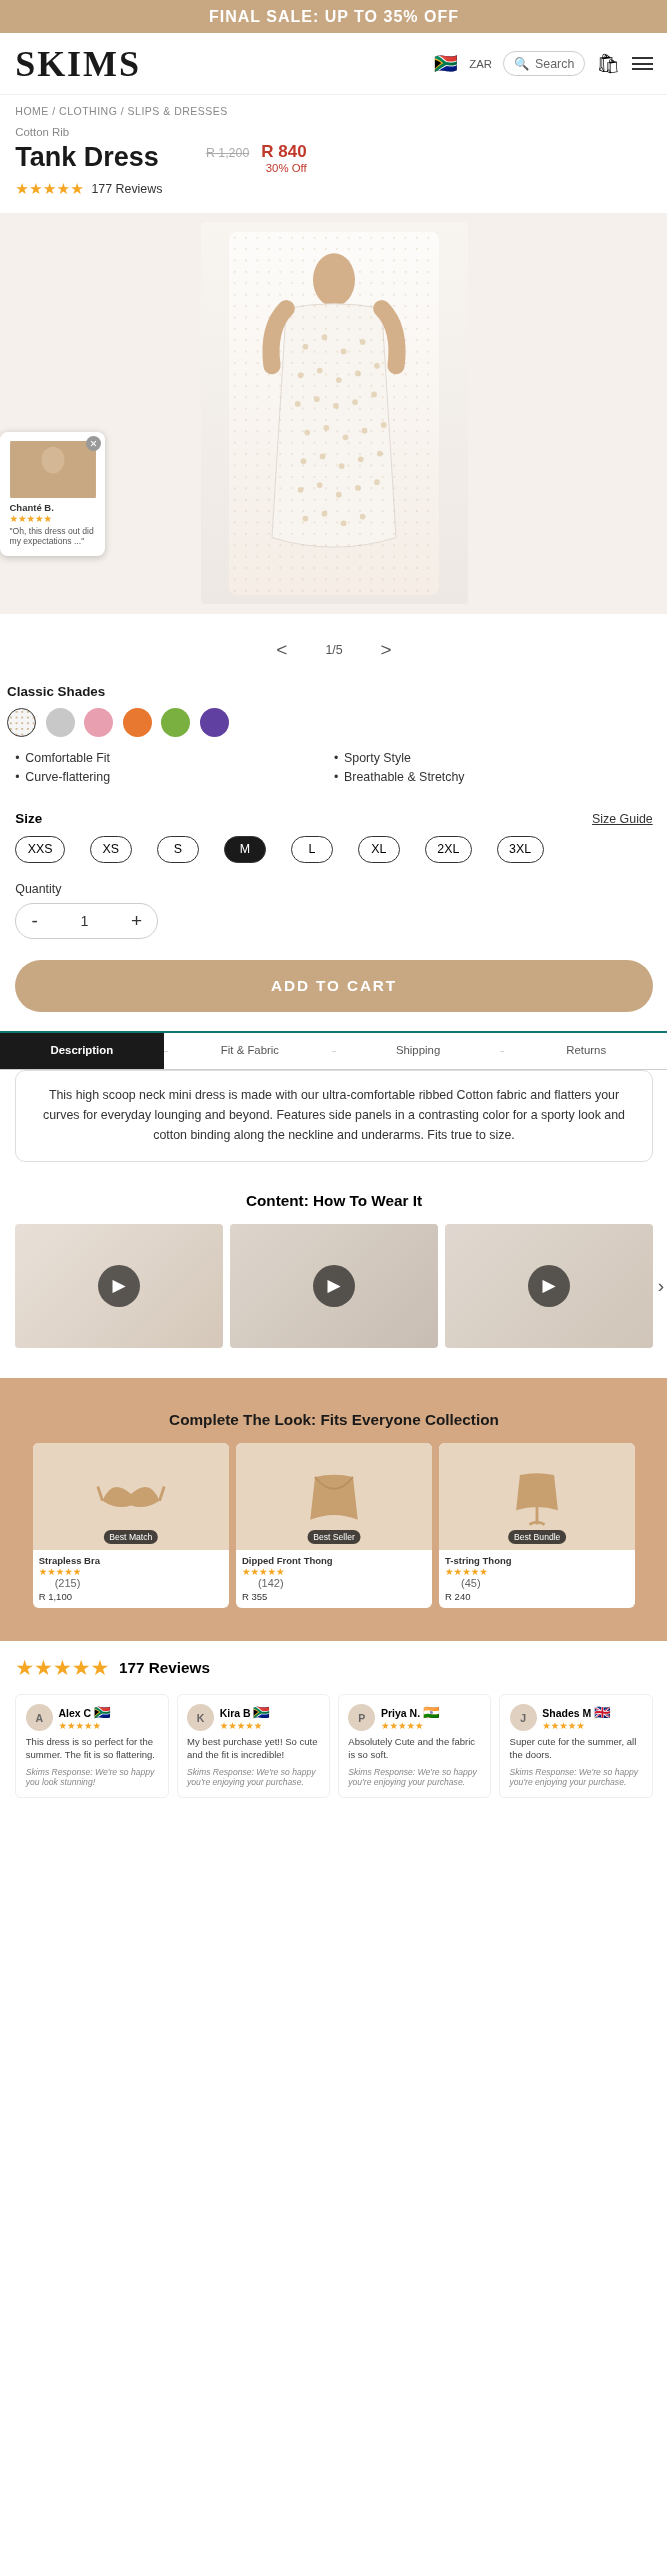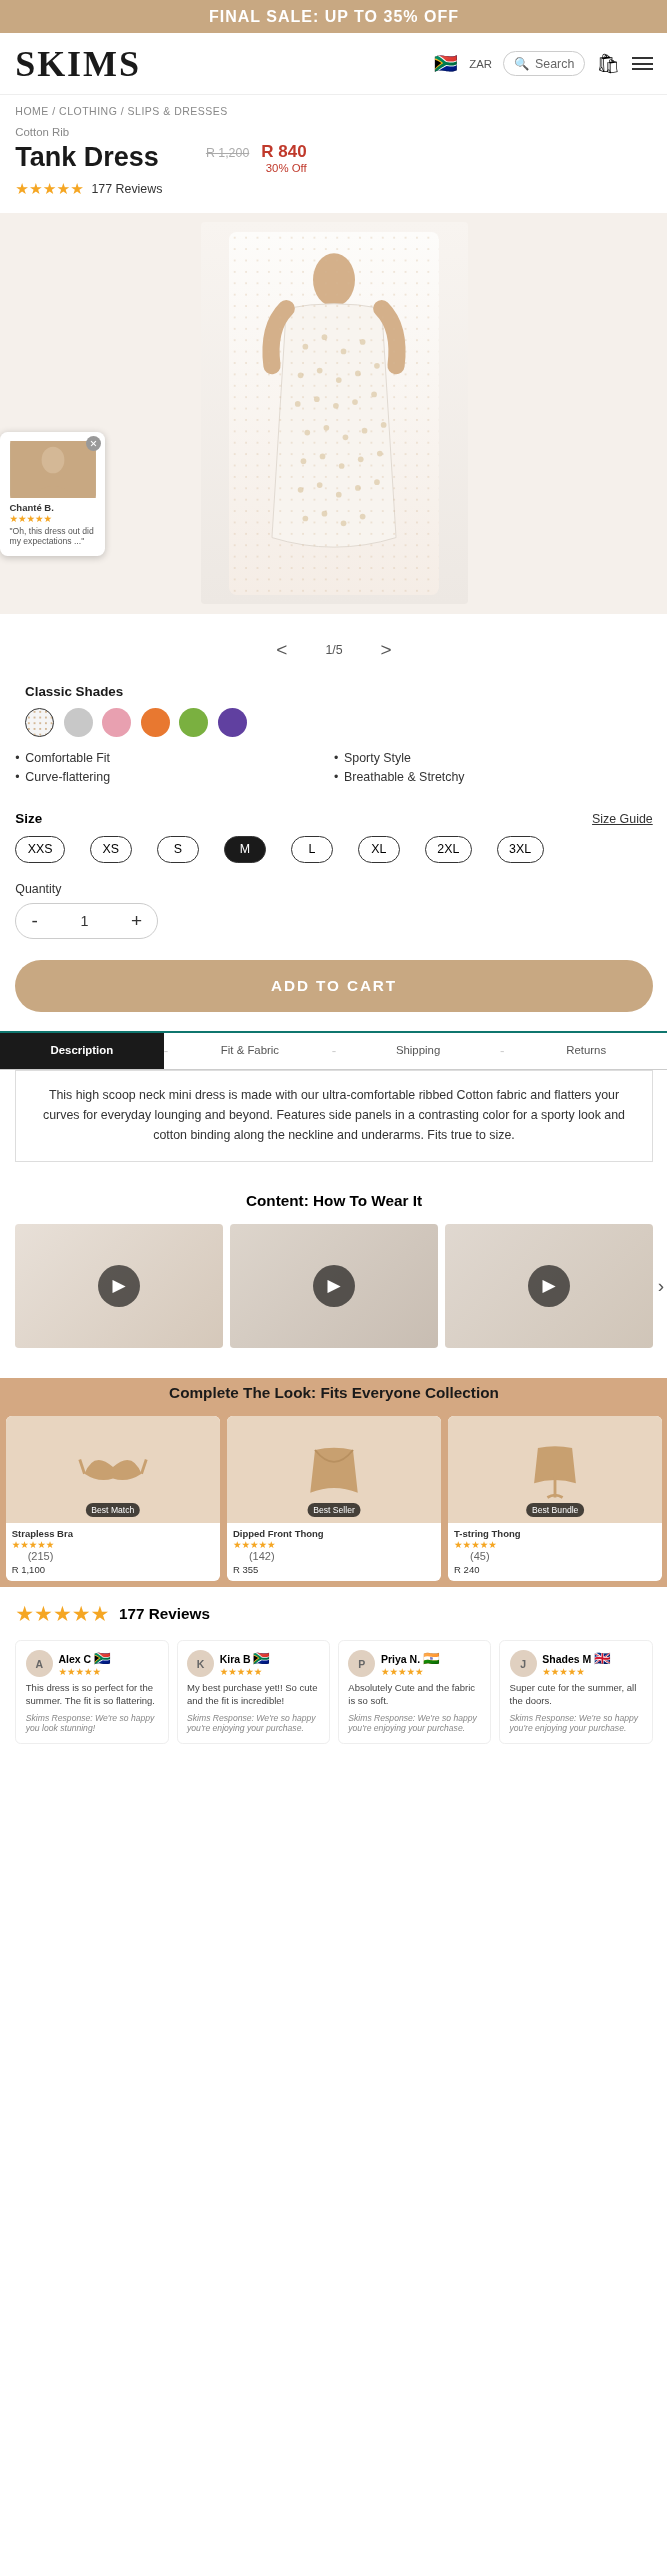--- a/index.html
+++ b/index.html
@@ -197,21 +197,21 @@
       color: #333;
     }
     .image-nav-arrow {
       cursor: pointer;
       font-size: 19px;
       color: #555;
     }
     .image-counter { font-size: 12.4px; color: #555; }
 
     
-    .section { padding: 0 25px; margin-top: 13.4px; }
+    .section { padding: 0 7px; margin-top: 13.4px; }
     .section-label { font-size: 13.4px; font-weight: bold; margin-bottom: 9.5px; color: #1a1a1a; }
     .color-swatches { display: flex; gap: 9.5px; align-items: center; }
     .color-swatch {
       width: 29px;
       height: 29px;
       border-radius: 50%;
       cursor: pointer;
       border: 1.9px solid transparent;
     }
 
@@ -315,21 +315,21 @@
 
     
     .description-text {
       padding: 15.3px;
       font-size: 12.4px;
       color: #333;
       line-height: 1.6;
       text-align: center;
       border: 1px solid #ddd;
       margin: 0 15.3px 15.3px;
-      border-radius: 0;
+      border-radius: 10px;
     }
 
     
     .how-to-wear { padding: 15.3px; }
     .section-title { font-size: 15.3px; font-weight: bold; text-align: center; margin-bottom: 13.4px; }
     .video-grid { display: flex; gap: 7.6px; position: relative; }
     .video-thumb {
       flex: 1;
       height: 124px;
       background: #e8e0d8;
@@ -361,21 +361,21 @@
       top: 50%;
       transform: translateY(-50%);
       font-size: 19px;
       color: #555;
       cursor: pointer;
     }
 
     
     .complete-look {
       background: #d4a882;
-      padding: 6px;
+      padding: 33px;
       margin-top: 15.3px;
     }
     .complete-look .section-title { color: #1a1a1a; }
     .look-items { display: flex; gap: 7.6px; }
     .look-item {
       flex: 1;
       background: #fff;
       border-radius: 5.7px;
       overflow: hidden;
     }

